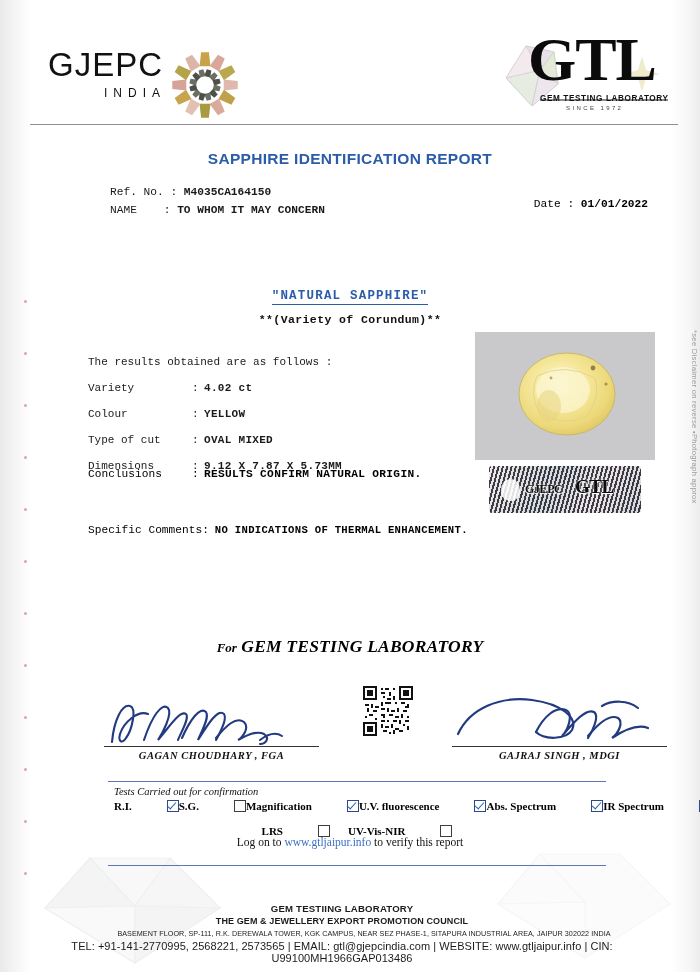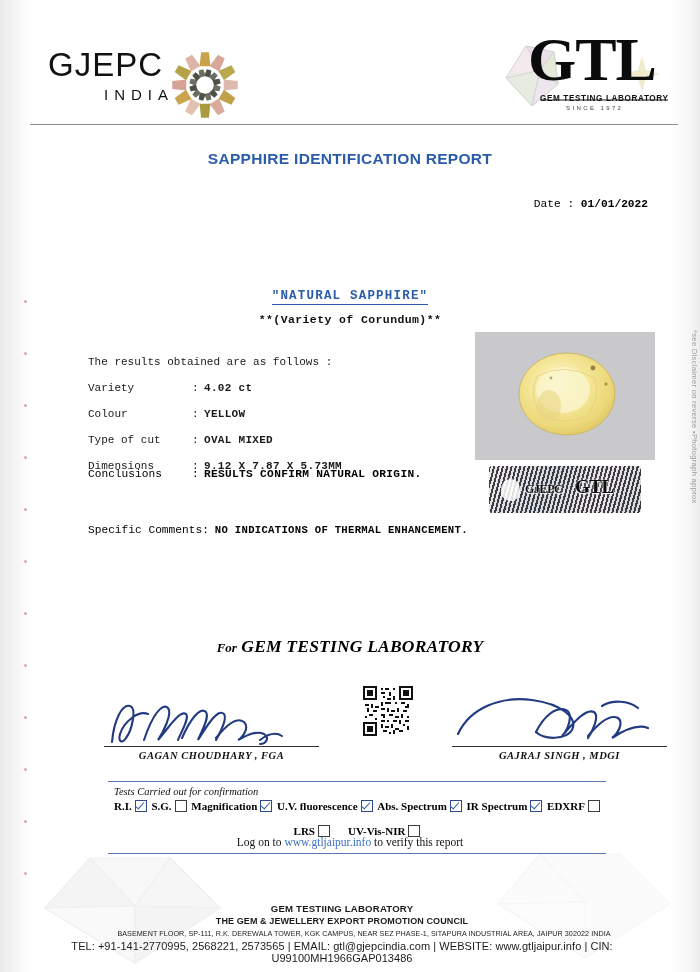--- a/index.html
+++ b/index.html
@@ -20,21 +20,21 @@
   .wm svg{display:block;}
 
   
   .perf{position:absolute;left:24px;top:300px;width:3px;height:600px;}
   .perf i{position:absolute;left:0;width:3px;height:3px;background:#c98b8b;border-radius:50%;opacity:.75;}
 
   
   .header{position:absolute;left:0;right:0;top:0;height:125px;}
   .gjepc{position:absolute;left:48px;top:48px;}
   .gjepc .word{font-size:33px;letter-spacing:1px;color:#111;font-weight:400;line-height:1;}
-  .gjepc .india{font-size:15px;letter-spacing:6px;color:#111;margin-top:5px;margin-left:56px;}
+  .gjepc .india{font-size:12px;letter-spacing:6px;color:#111;margin-top:5px;margin-left:56px;}
   .gjepc-ring{position:absolute;left:166px;top:46px;width:78px;height:78px;}
   .gtl{position:absolute;right:18px;top:26px;width:190px;height:96px;}
   .gtl .gtl-text{
     position:absolute;left:36px;top:2px;font-family:"Liberation Serif",serif;
     font-size:62px;font-weight:700;color:#0b0b0b;letter-spacing:-1px;line-height:1;
   }
   .gtl .gtl-sub{
     position:absolute;left:48px;top:68px;font-size:8.2px;font-weight:700;
     letter-spacing:.6px;color:#111;white-space:nowrap;
   }
@@ -110,26 +110,26 @@
   .sigblock.left{left:104px;}
   .sigblock.right{left:452px;}
   .sigblock .ink{height:62px;position:relative;}
   .sigblock .line{border-top:1.1px solid #333;margin-top:-6px;}
   .sigblock .nm{text-align:center;font-family:"Liberation Serif",serif;font-style:italic;
         font-weight:700;font-size:10.5px;letter-spacing:.5px;margin-top:3px;color:#111;}
   .qr{position:absolute;left:363px;top:686px;width:50px;height:50px;}
 
   
   .tests{position:absolute;left:108px;top:781px;width:486px;border:1px solid #5b78b5;
-         border-left:none;border-right:none;padding:4px 6px 6px 6px;}
+         border-left:none;border-right:none;padding:4px 6px 18px 6px;}
   .tests .hd{font-family:"Liberation Serif",serif;font-style:italic;font-size:10.5px;color:#111;margin-bottom:3px;}
   .tests .row{display:flex;align-items:center;justify-content:space-between;
         font-family:"Liberation Serif",serif;font-weight:700;font-size:11px;}
   .tests .row2{justify-content:center;margin-top:3px;}
-  .tests .item{display:flex;white-space:nowrap;}
+  .tests .item{display:flex;white-space:nowrap;gap:32px;}
   .tests .item .lb{margin-right:3px;}
   .tests .row2 .item{margin:10px 9px;}
   .cbx{width:10px;height:10px;border:1.2px solid #3d3d3d;display:inline-block;position:relative;background:#fff;}
   .cbx.on{border-color:#2a4a8c;}
   .cbx.on:after{content:"";position:absolute;left:1.5px;top:-1px;width:4px;height:8px;
         border:solid #2f5cab;border-width:0 1.6px 1.6px 0;transform:rotate(42deg);}
   .verify{position:absolute;left:0;right:0;top:836px;text-align:center;
         font-family:"Liberation Serif",serif;font-size:11.5px;color:#111;}
   .verify a{color:#3b6fc4;text-decoration:none;}
 
@@ -236,20 +236,24 @@
       </svg>
       <div class="gtl-text">GTL</div>
       <div class="gtl-sub">GEM TESTING LABORATORY</div>
       <div class="gtl-since">SINCE 1972</div>
     </div>
   </div>
   <div class="hrule"></div>
 
   <div class="title" style="color: rgb(42, 92, 170);">SAPPHIRE IDENTIFICATION REPORT</div>
 
+  <div class="meta mono">
+    <div class="row"><span>Ref. No. :</span> <b>M4035CA164150</b></div>
+    <div class="row"><span>NAME</span>    <span>:</span> <b>TO WHOM IT MAY CONCERN</b></div>
+  </div>
   <div class="date mono">
     <span>Date :</span> <b>01/01/2022</b>
   </div>
 
 
   <div class="ident">
     <div class="name mono" style="color: rgb(42, 92, 170);">"NATURAL SAPPHIRE"</div>
     <div class="variety mono">**(Variety of Corundum)**</div>
   </div>
 

